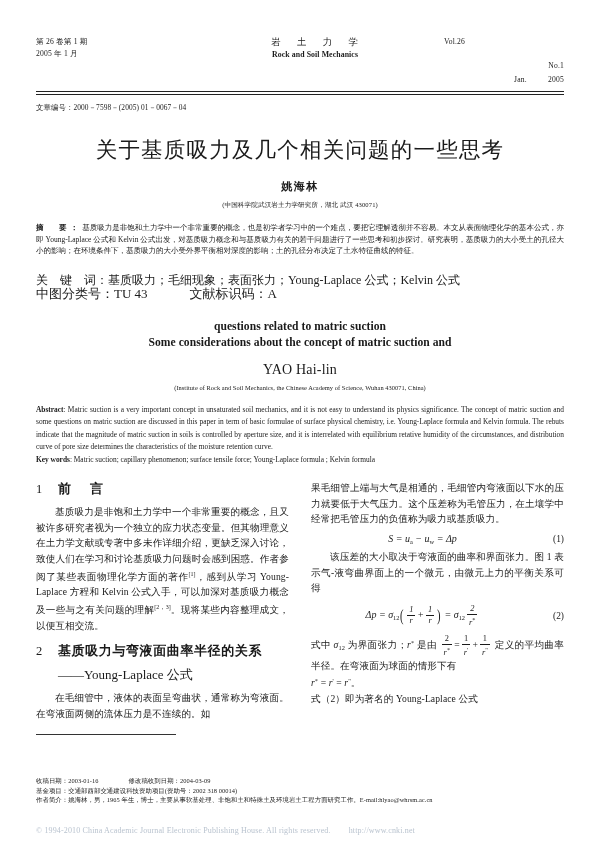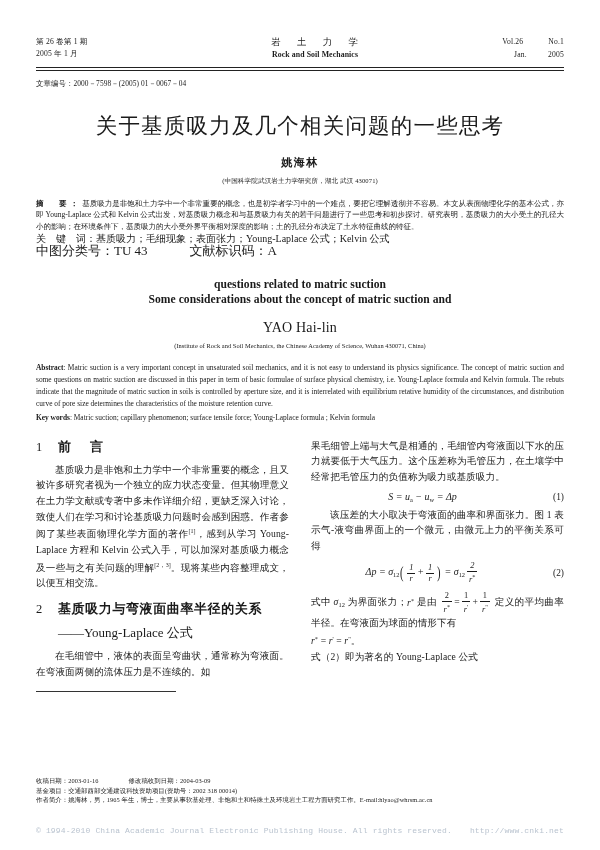--- a/index.html
+++ b/index.html
@@ -29,21 +29,21 @@
   }
   .rh-col{flex:0 0 auto;}
   .rh-left{text-align:left;width:150px;}
   .rh-mid{text-align:center;flex:1 1 auto;}
   .rh-right{text-align:right;width:120px;}
   .rh-journal-cn{
     font-size:9.4px;letter-spacing:7px;font-weight:400;
     padding-left:6px;
   }
   .rh-journal-en{font-size:7.8px;font-weight:700;letter-spacing:.1px;margin-top:1px;text-align:center;}
-  .rh-vol{display:flex;justify-content:flex-end;gap:12px;}
+  .rh-vol{display:flex;justify-content:flex-end;gap:12px;flex-direction:column;}
   .rh-vol span:first-child{min-width:34px;text-align:left;}
   .rh-date{display:flex;justify-content:flex-end;gap:0;margin-top:1px;}
   .rh-date span:first-child{min-width:34px;text-align:left;}
 
   .rule-double{
     margin-top:5px;
     border-top:1.6px solid #222;
     border-bottom:.6px solid #222;
     height:2px;
     box-sizing:content-box;
@@ -83,22 +83,22 @@
   .abs-cn{
     margin-top:12px;
     font-size:7.5px;
     line-height:11.6px;
     text-align:justify;
     text-justify:inter-ideograph;
   }
   .abs-cn b{font-weight:700;}
   .lbl-sp{letter-spacing:4px;}
   .kw-cn{
-    margin-top:0;
-    font-size:10px;line-height:11.6px;
+    margin-top:18px;
+    font-size:12px;line-height:11.6px;
   }
   .clc-cn{
     margin-top:1px;
     font-size:13px;line-height:11.6px;
   }
   .clc-gap{display:inline-block;width:42px;}
 
   
   .title-en{
     margin-top:20px;
@@ -207,21 +207,20 @@
   .fn-row{white-space:nowrap;}
   .fn-gap{display:inline-block;width:30px;}
 
   
   .cnki{
     position:absolute;left:36px;top:826px;
     width:540px;
     font-size:8px;
     color:#b9c3cf;
     letter-spacing:.15px;
-    font-family:Liberation Mono, monospace;
   }
   .cnki .url{margin-left:18px;}
 </style>
 </head>
 <body>
 
 <div class="page">
   <div class="content">
 
     <div class="runhead">

